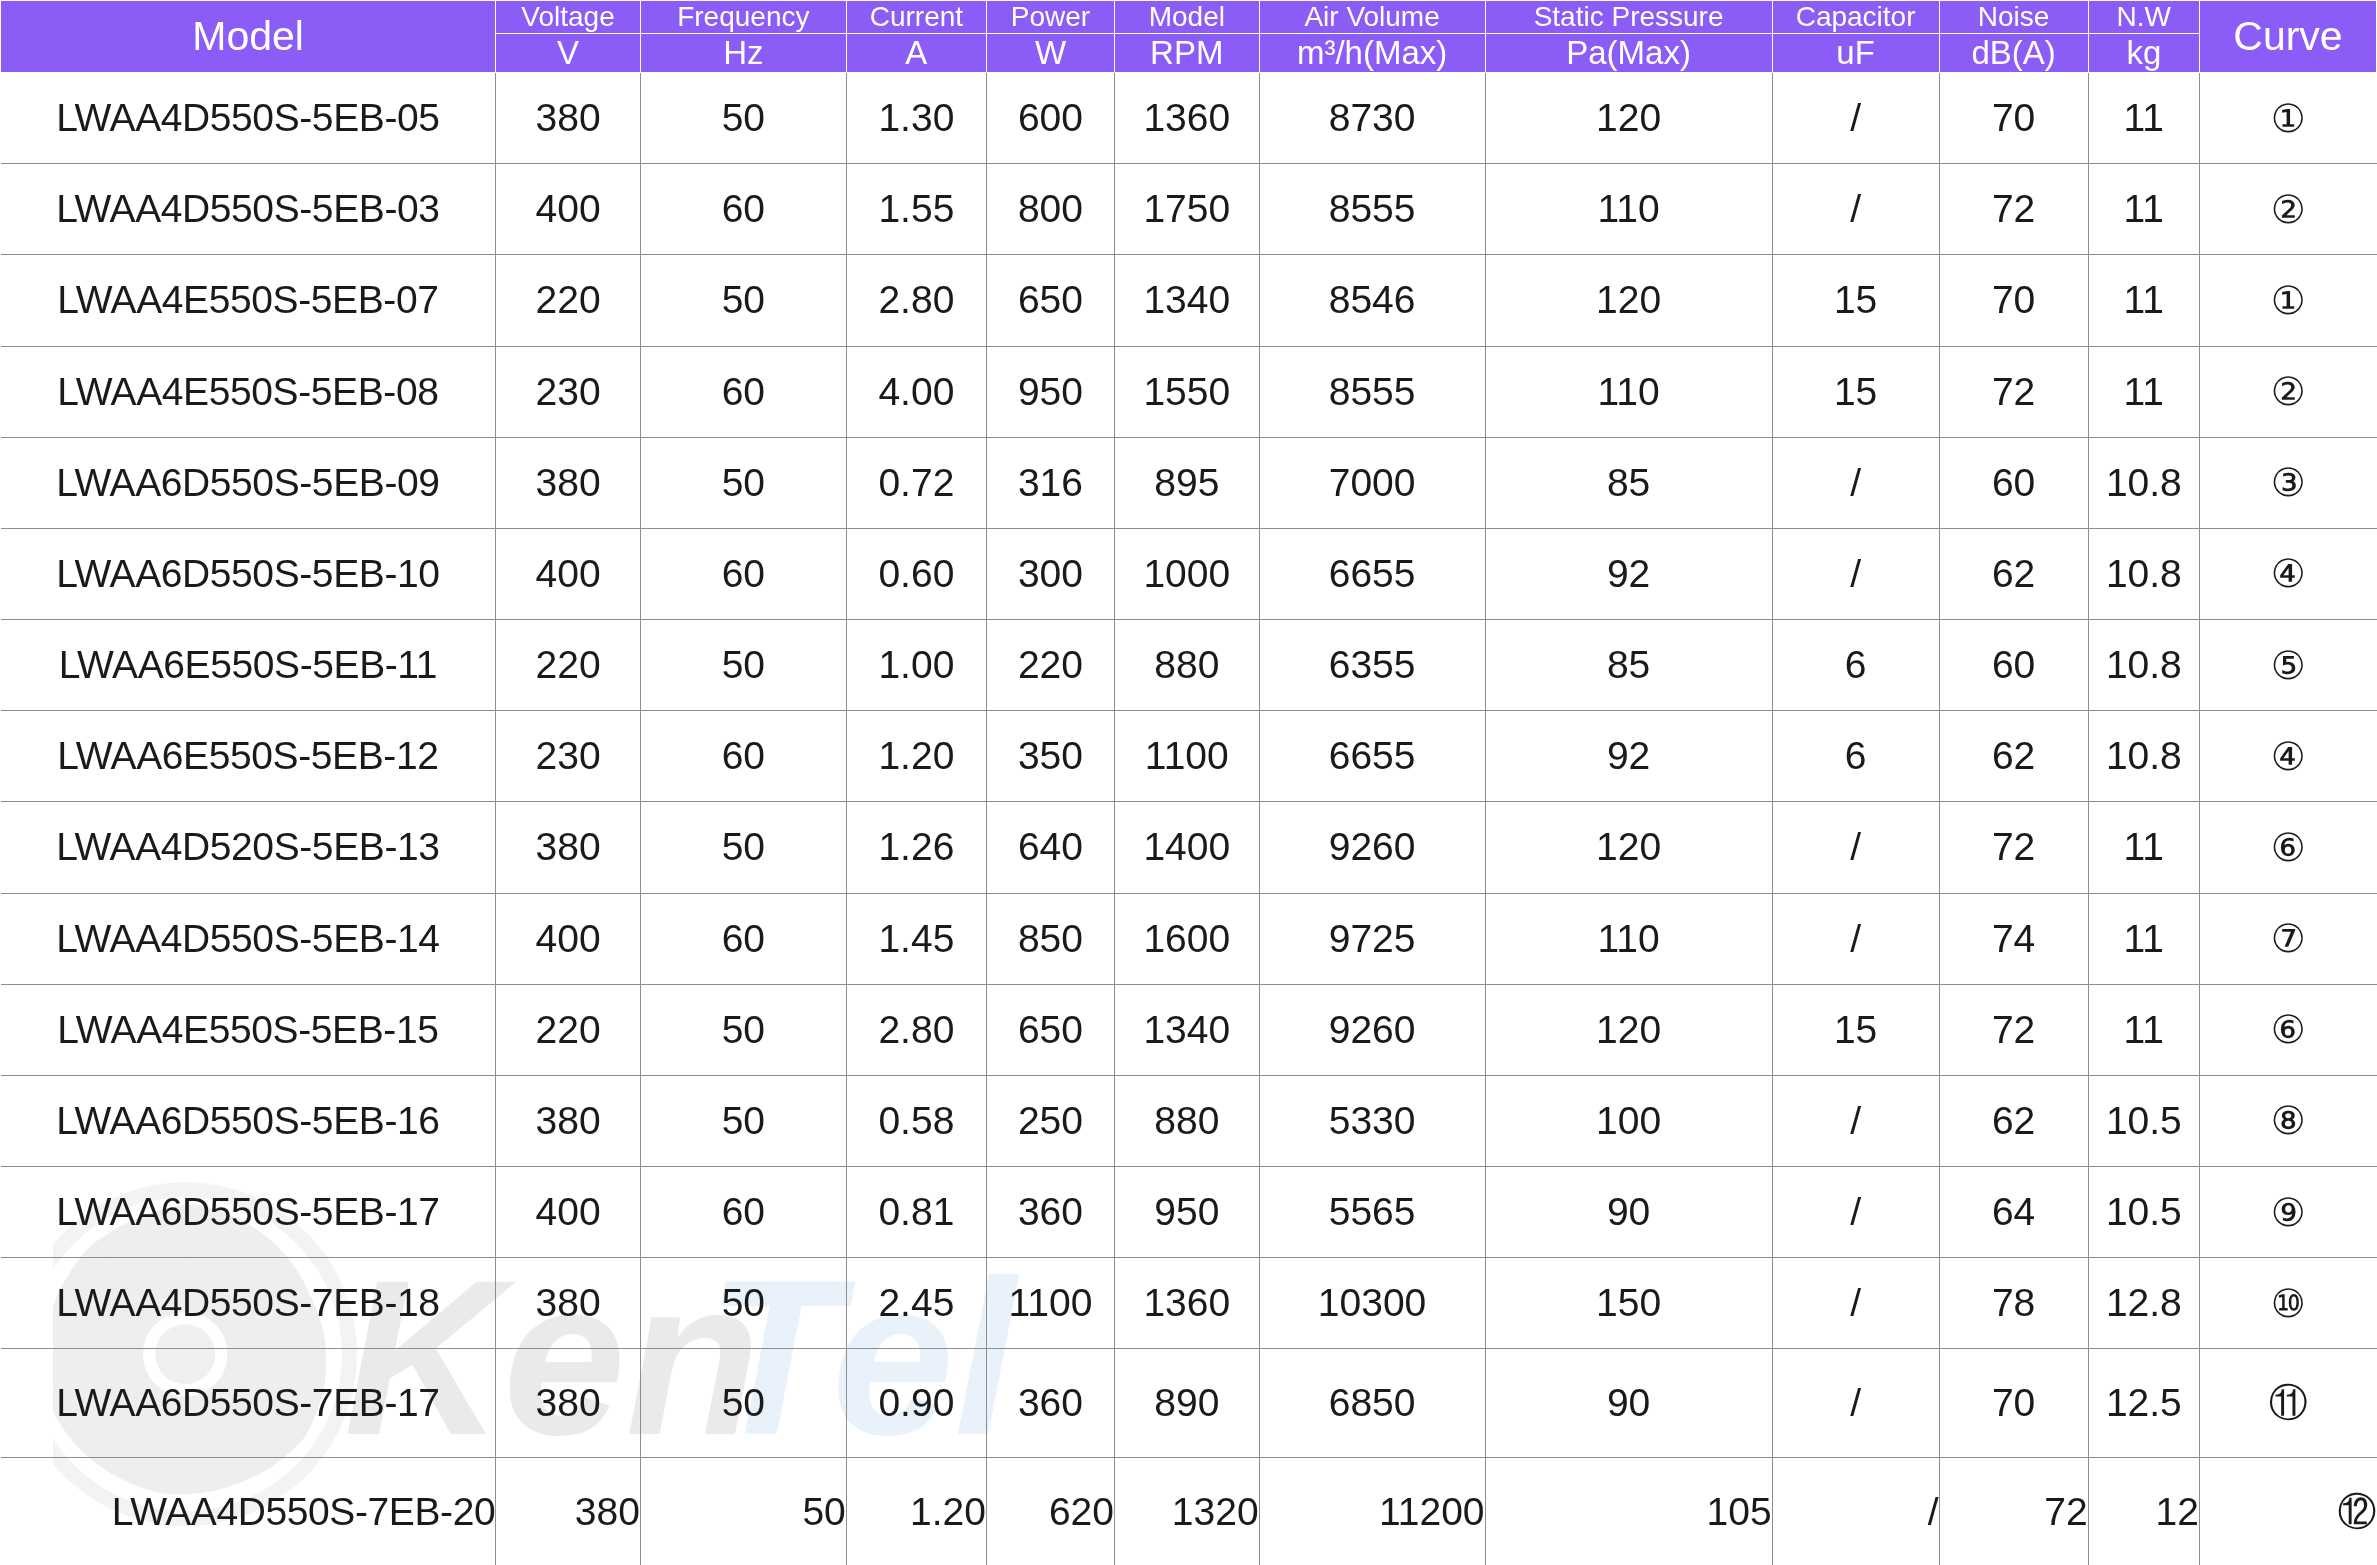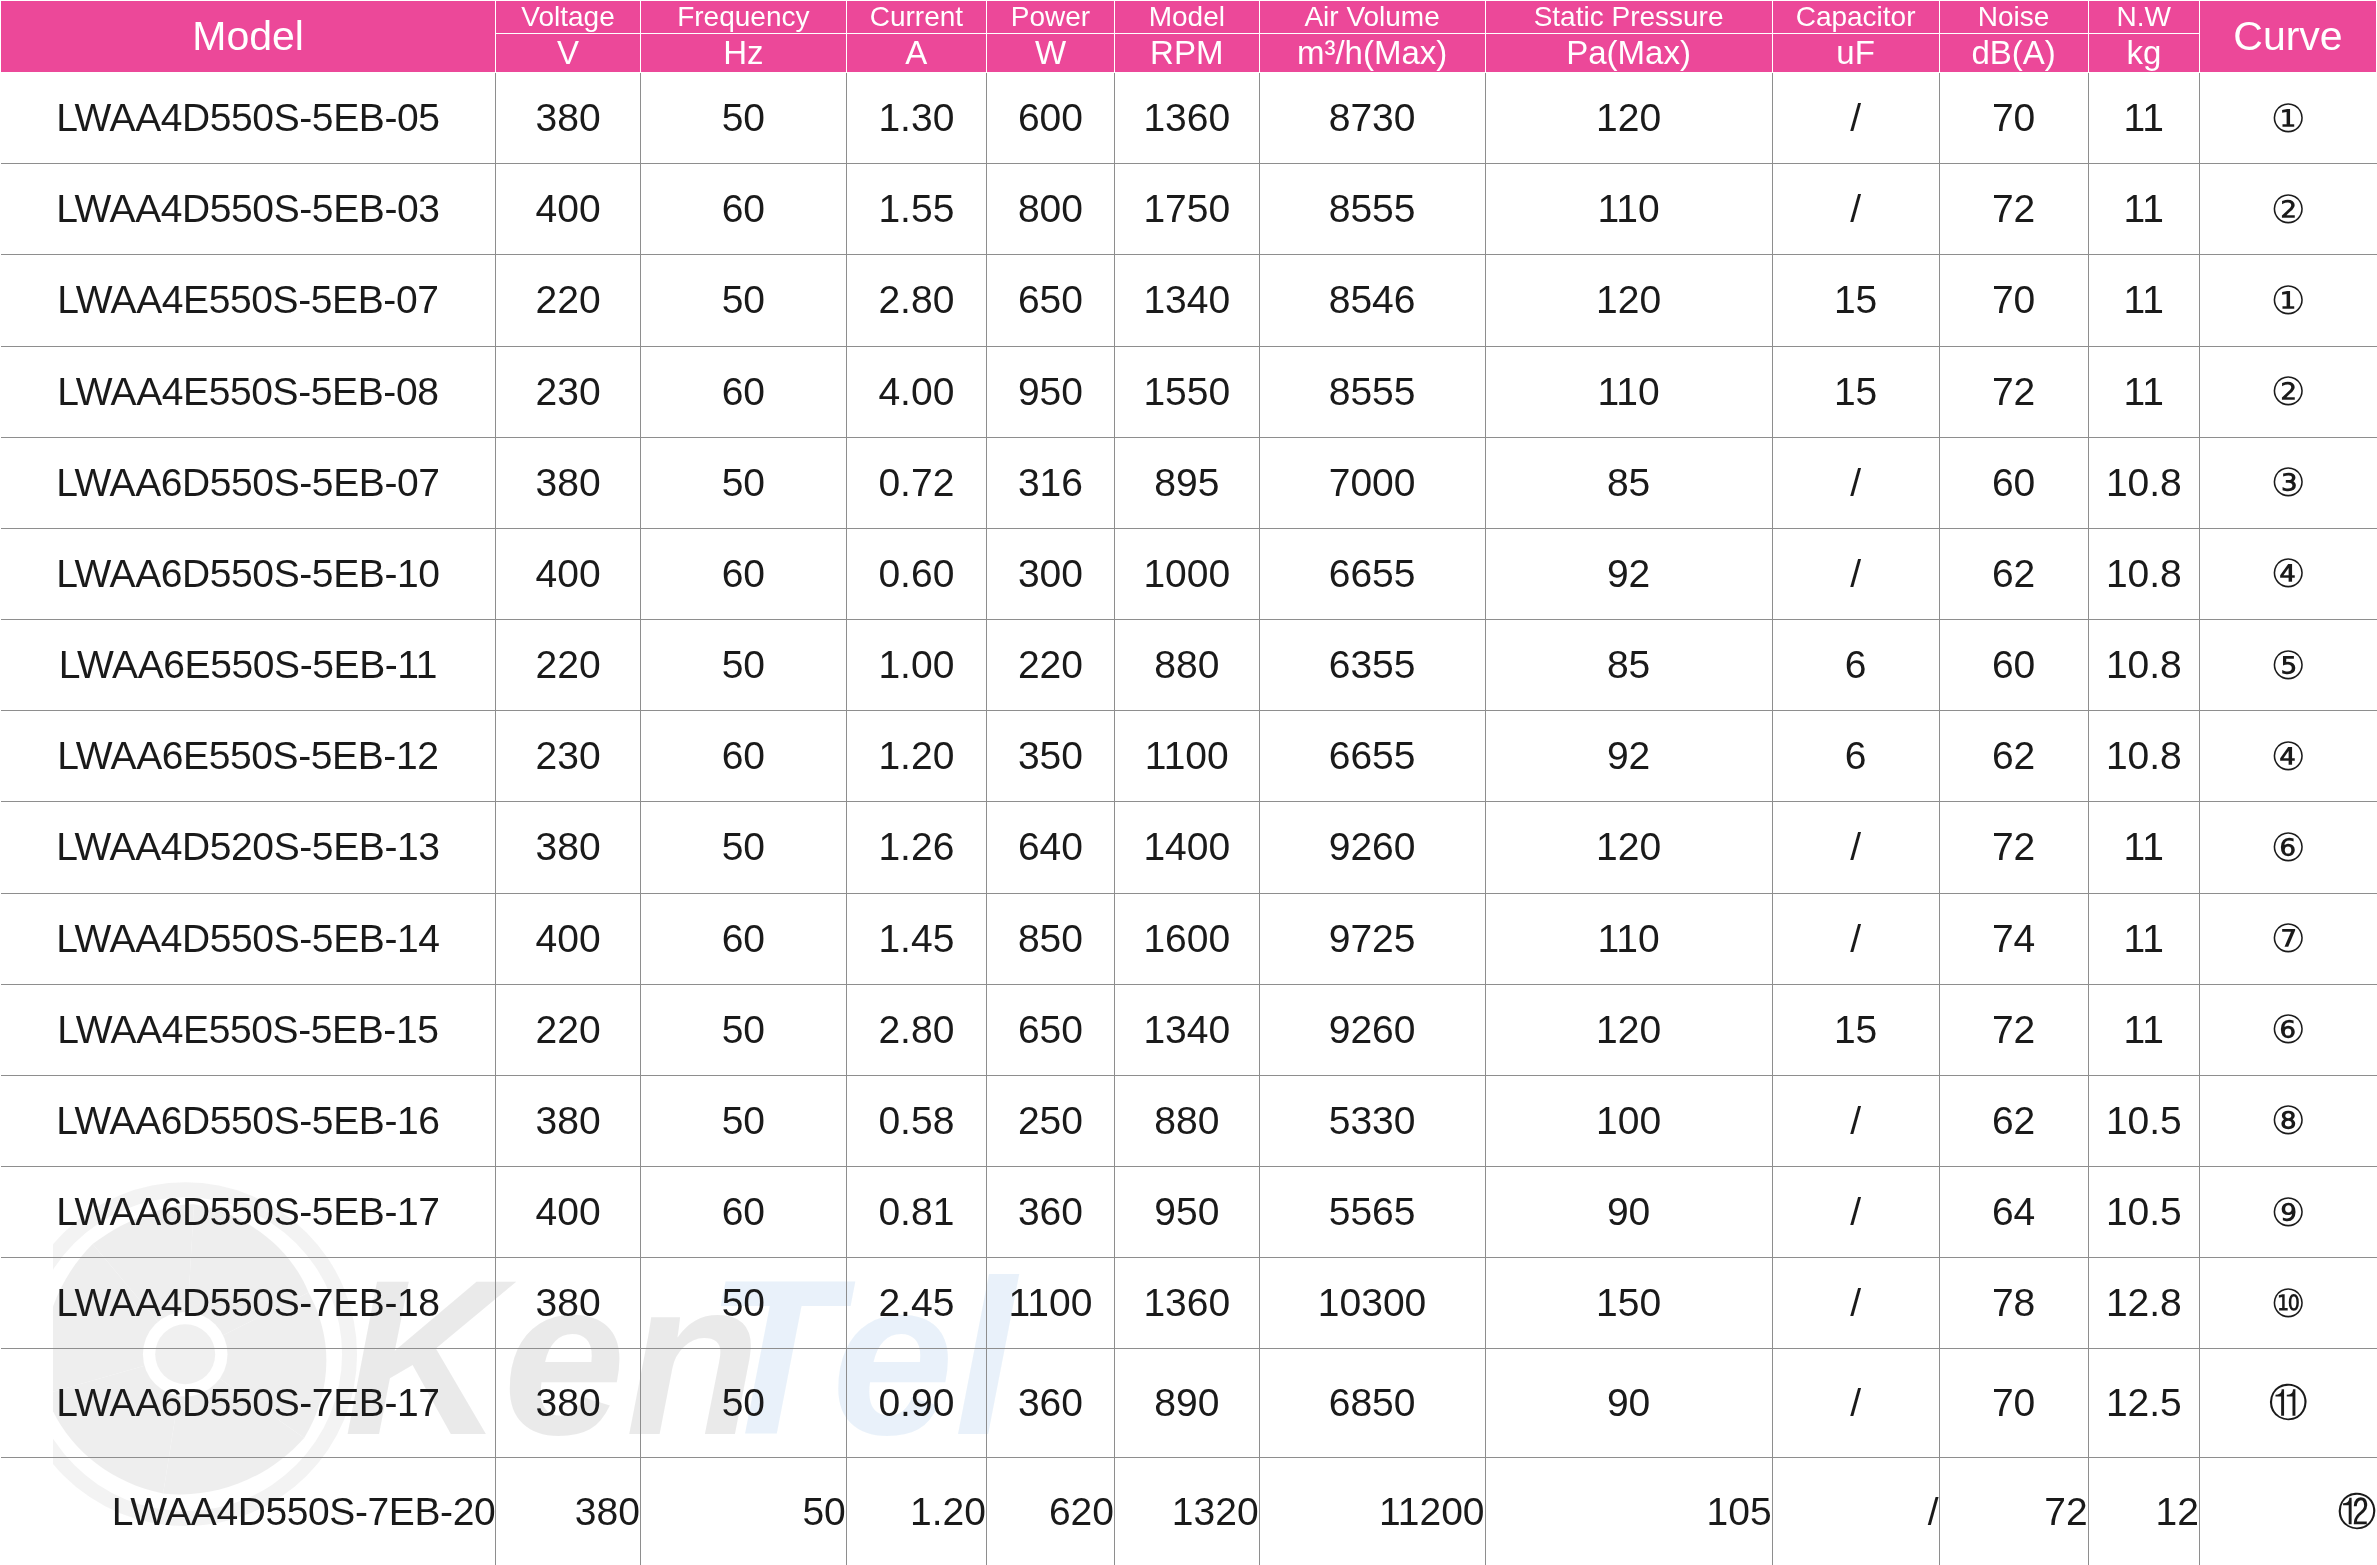--- a/index.html
+++ b/index.html
@@ -40,21 +40,21 @@
   table.spec th,
   table.spec td {
     text-align: center;
     vertical-align: middle;
     padding: 0;
     white-space: nowrap;
   }
 
   
   table.spec thead th {
-    background: #ec4899;
+    background: #8b5cf6;
     color: #ffffff;
     font-weight: normal;
     border: 1.8px solid #ffffff;
   }
   th.h-title  { font-size: 28px; }
   th.h-unit   { font-size: 33px; }
   th.h-model  { font-size: 41px; border-left: none; }
   th.h-curve  { font-size: 41px; border-right: none; }
 
   
@@ -212,21 +212,21 @@
         <td>950</td>
         <td>1550</td>
         <td>8555</td>
         <td>110</td>
         <td>15</td>
         <td>72</td>
         <td>11</td>
         <td class="c-curve">②</td>
       </tr>
       <tr>
-        <td class="c-model">LWAA6D550S-5EB-07</td>
+        <td class="c-model">LWAA6D550S-5EB-09</td>
         <td>380</td>
         <td>50</td>
         <td>0.72</td>
         <td>316</td>
         <td>895</td>
         <td>7000</td>
         <td>85</td>
         <td>/</td>
         <td>60</td>
         <td>10.8</td>

